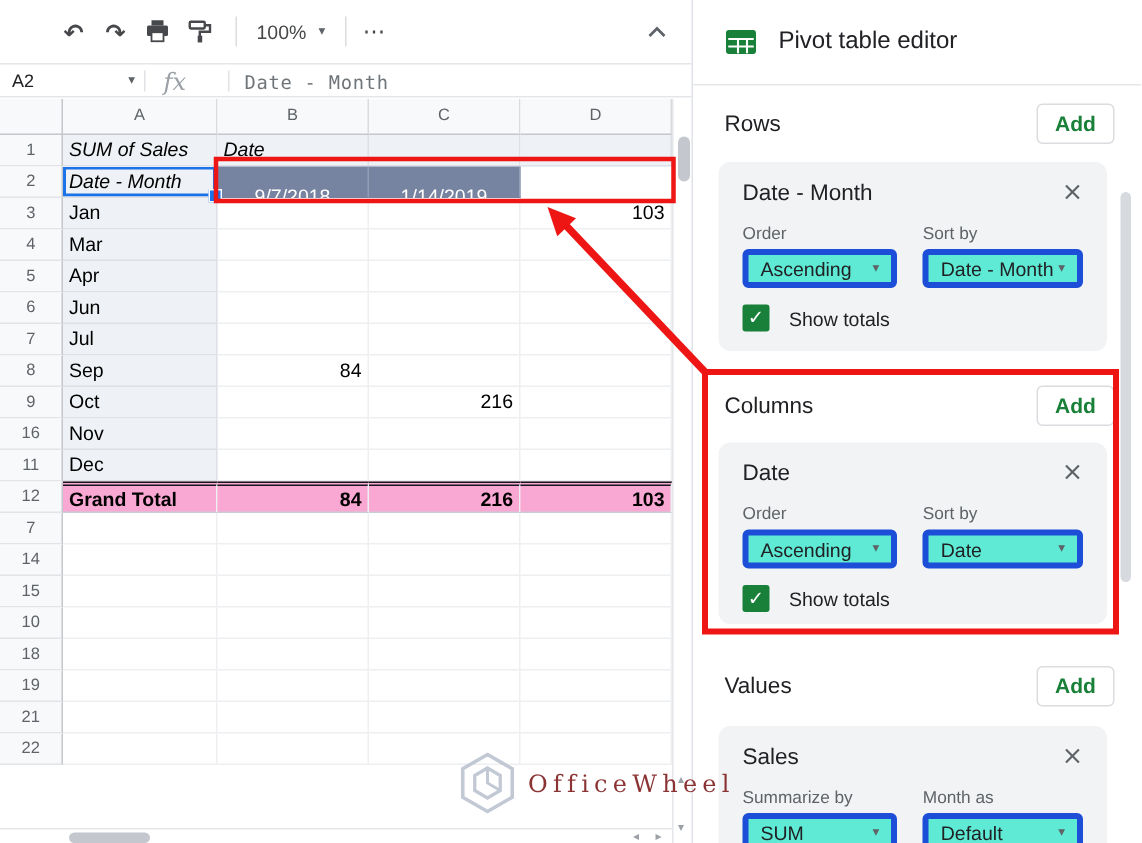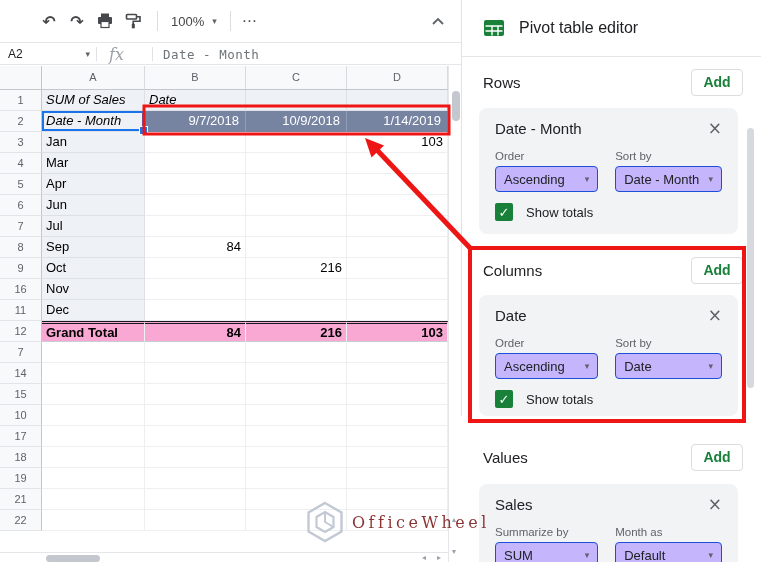--- a/index.html
+++ b/index.html
@@ -39,21 +39,21 @@
   .grow{display:flex;height:21px;}
   .rn{width:42px;height:21px;box-sizing:border-box;background:#f8f9fa;border-right:1px solid #c3c6ca;
       border-bottom:1px solid #e2e4e7;color:#5f6368;font-size:11px;text-align:center;line-height:20px;cursor:pointer;}
   .cell{height:21px;box-sizing:border-box;position:relative;border-right:1px solid #edeff1;
         border-bottom:1px solid #edeff1;font-size:13px;color:#000;padding:0 4px;line-height:20px;
         white-space:nowrap;cursor:cell;}
   .cA{width:103px;}.cB{width:101px;}.cC{width:101px;}.cD{width:101px;}
   .hdrbg{background:#eef1f5;border-right-color:#dde0e5;border-bottom-color:#dde0e5;}
   .it{font-style:italic;}
   .num{text-align:right;}
-  .datec{background:#7683a1;color:#fff;font-weight:500;border-right-color:#949db6;border-bottom-color:#7683a1;padding:0 6px;}
+  .datec{background:#7683a1;color:#fff;font-weight:500;border-right-color:#949db6;border-bottom-color:#7683a1;padding:10px 6px;text-align:center;}
   .sel{box-shadow:inset 0 0 0 2px #1a73e8;z-index:2;}
   .fillh{position:absolute;right:-4px;bottom:-4px;width:7px;height:7px;background:#1a73e8;
          border:1px solid #fff;z-index:4;cursor:crosshair;}
   .total{background:#f9a8d4;font-weight:700;border-top:3px double #15181c;border-bottom-color:#c9cdd4;line-height:17px;}
 
   
   .vscroll{position:absolute;left:448px;top:66px;width:13px;height:496px;box-sizing:border-box;border-left:1px solid #e4e6e9;}
   .vthumb{position:absolute;left:3px;top:25px;width:8px;height:30px;background:#c4c8ce;border-radius:4px;cursor:pointer;}
   .sarr{position:absolute;font-family:"DejaVu Sans",sans-serif;font-size:8px;color:#9aa0a6;cursor:pointer;line-height:10px;}
   .up-a{left:3px;top:449px;}
@@ -61,21 +61,21 @@
   .hscroll{position:absolute;left:0;top:552px;width:448px;height:10px;box-sizing:border-box;border-top:1px solid #e4e6e9;}
   .hthumb{position:absolute;left:46px;top:2px;width:54px;height:7px;background:#c4c8ce;border-radius:4px;cursor:pointer;}
   .lf-a{left:422px;top:0px;}
   .rt-a{left:437px;top:0px;}
 
   
   .wm{position:absolute;left:304px;top:500px;display:flex;align-items:center;z-index:4;opacity:.9;}
   .wm-text{font-family:"DejaVu Serif",serif;font-size:16px;letter-spacing:3.5px;color:#7f1d1d;margin-left:6px;}
 
   
-  .panel{position:absolute;left:461px;top:0;width:300px;height:416px;box-sizing:border-box;
+  .panel{position:absolute;left:461px;top:0;width:300px;height:562px;box-sizing:border-box;
          background:#fff;border-left:1px solid #dfe2e6;}
   .phead{position:absolute;left:0;top:0;width:100%;height:57px;box-sizing:border-box;
          border-bottom:1px solid #e4e6e9;display:flex;align-items:center;padding-left:21px;}
   .ptitle{font-size:16px;color:#202124;margin-left:14px;}
   .sechead{position:absolute;left:21px;width:260px;height:28px;display:flex;
            justify-content:space-between;align-items:center;}
   .sh-rows{top:68px;}.sh-cols{top:256px;}.sh-vals{top:443px;}
   .sec-label{font-size:15px;color:#202124;}
   .addbtn{width:52px;height:27px;box-sizing:border-box;border:1px solid #dadce0;border-radius:4px;
           background:#fff;color:#188038;font-size:14px;font-weight:700;display:flex;
@@ -85,21 +85,21 @@
   .card-rows{top:108px;height:126px;}
   .card-cols{top:295px;height:121px;}
   .card-vals{top:484px;height:120px;}
   .cardtitle-row{display:flex;justify-content:space-between;align-items:center;height:19px;}
   .cardtitle{font-size:15px;font-weight:500;color:#202124;}
   .xicon{font-family:"DejaVu Sans",sans-serif;font-size:17px;color:#5f6368;line-height:17px;cursor:pointer;}
   .fields{display:flex;margin-top:12px;}
   .f1{width:113px;margin-right:17px;}
   .f2{width:117px;}
   .flabel{font-size:11.5px;color:#5f6368;margin-bottom:4px;}
-  .select{height:26px;box-sizing:border-box;background:#c4b5fd;border:1px solid #1d4ed8;border-radius:4px;
+  .select{height:26px;box-sizing:border-box;background:#5eead4;border:4px solid #1d4ed8;border-radius:4px;
           display:flex;align-items:center;justify-content:space-between;padding:0 8px;cursor:pointer;}
   .selval{font-size:13px;color:#202124;}
   .scaret{font-family:"DejaVu Sans",sans-serif;font-size:9px;color:#5f6368;}
   .checkrow{display:flex;align-items:center;margin-top:11px;}
   .checkbox{width:18px;height:18px;background:#188038;border-radius:2px;color:#fff;font-size:13px;
             font-weight:700;display:flex;align-items:center;justify-content:center;
             font-family:"DejaVu Sans",sans-serif;cursor:pointer;}
   .checklabel{font-size:13px;color:#202124;margin-left:13px;}
   .pscroll{position:absolute;left:285px;top:128px;width:7px;height:260px;background:#d6d9dd;border-radius:4px;cursor:pointer;}
 
@@ -166,21 +166,20 @@
           <div class="rn">1</div>
           <div class="cell cA hdrbg it">SUM of Sales</div>
           <div class="cell cB hdrbg it">Date</div>
           <div class="cell cC hdrbg"></div>
           <div class="cell cD hdrbg"></div>
         </div>
         <div class="grow">
           <div class="rn">2</div>
           <div class="cell cA hdrbg it sel">Date - Month<div class="fillh"></div></div>
           <div class="cell cB datec num">9/7/2018</div>
-          <div class="cell cC datec num">10/9/2018</div>
           <div class="cell cD datec num">1/14/2019</div>
         </div>
         <div class="grow">
           <div class="rn">3</div>
           <div class="cell cA hdrbg">Jan</div>
           <div class="cell cB"></div>
           <div class="cell cC"></div>
           <div class="cell cD num">103</div>
         </div>
         <div class="grow">
@@ -262,27 +261,20 @@
         </div>
         <div class="grow">
           <div class="rn">15</div>
           <div class="cell cA"></div>
           <div class="cell cB"></div>
           <div class="cell cC"></div>
           <div class="cell cD"></div>
         </div>
         <div class="grow">
           <div class="rn">10</div>
-          <div class="cell cA"></div>
-          <div class="cell cB"></div>
-          <div class="cell cC"></div>
-          <div class="cell cD"></div>
-        </div>
-        <div class="grow">
-          <div class="rn">17</div>
           <div class="cell cA"></div>
           <div class="cell cB"></div>
           <div class="cell cC"></div>
           <div class="cell cD"></div>
         </div>
         <div class="grow">
           <div class="rn">18</div>
           <div class="cell cA"></div>
           <div class="cell cB"></div>
           <div class="cell cC"></div>

